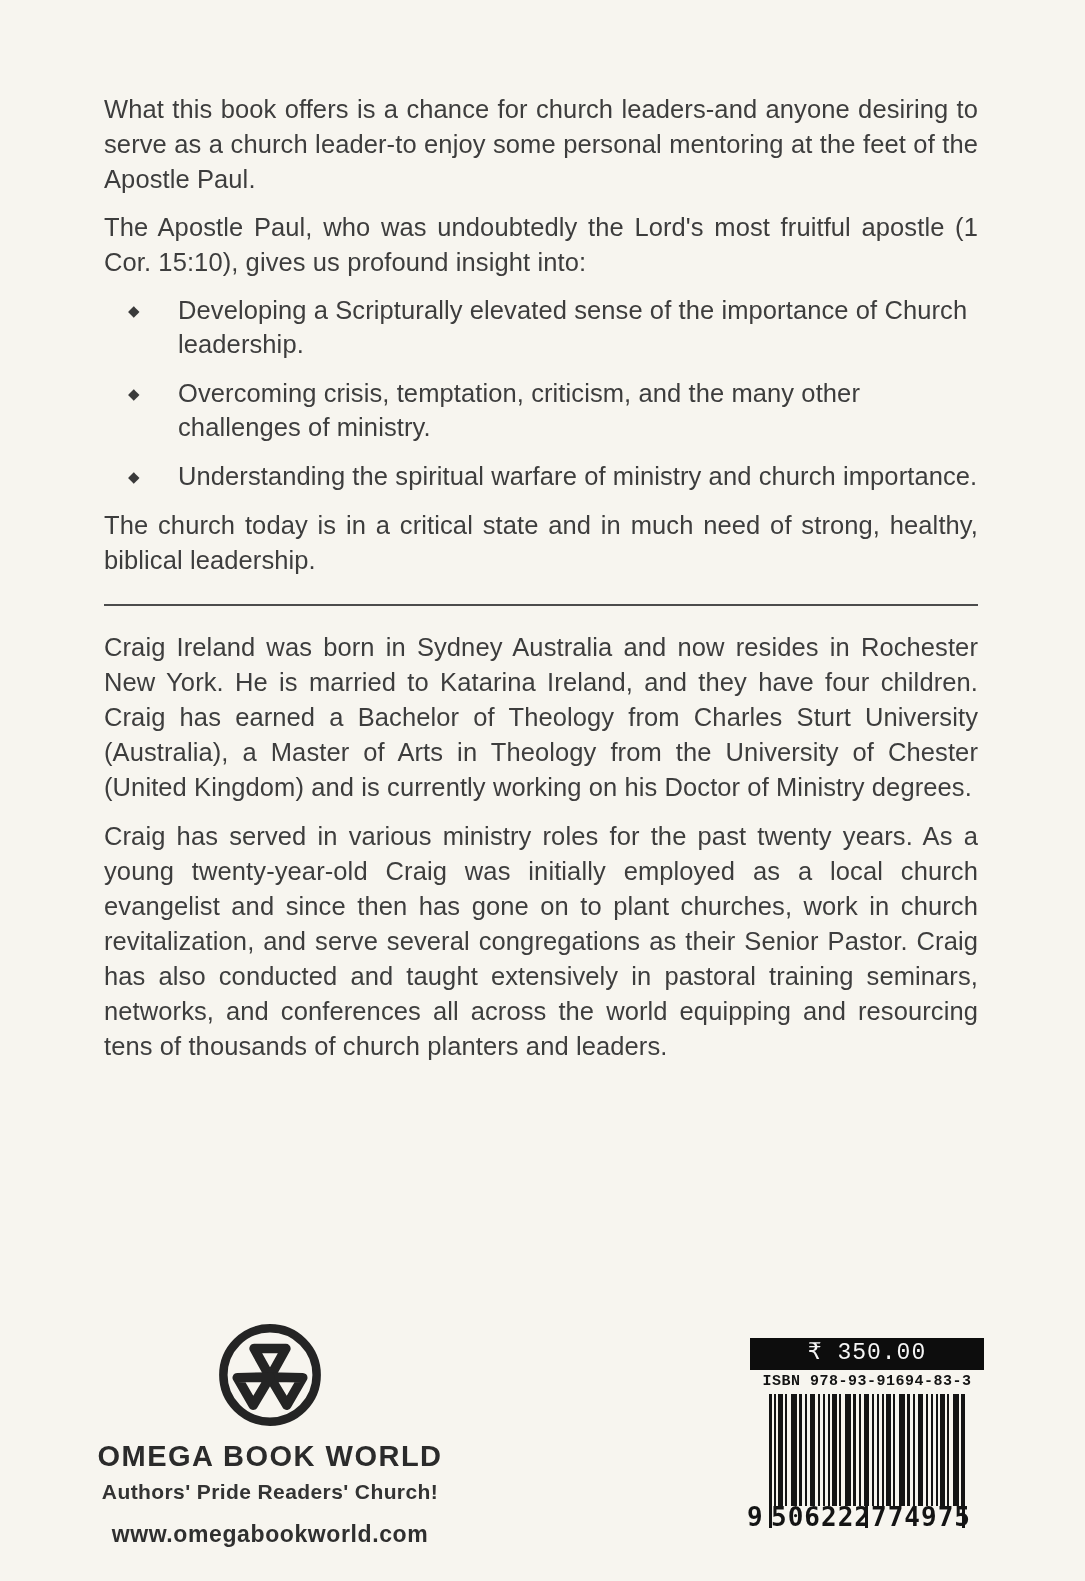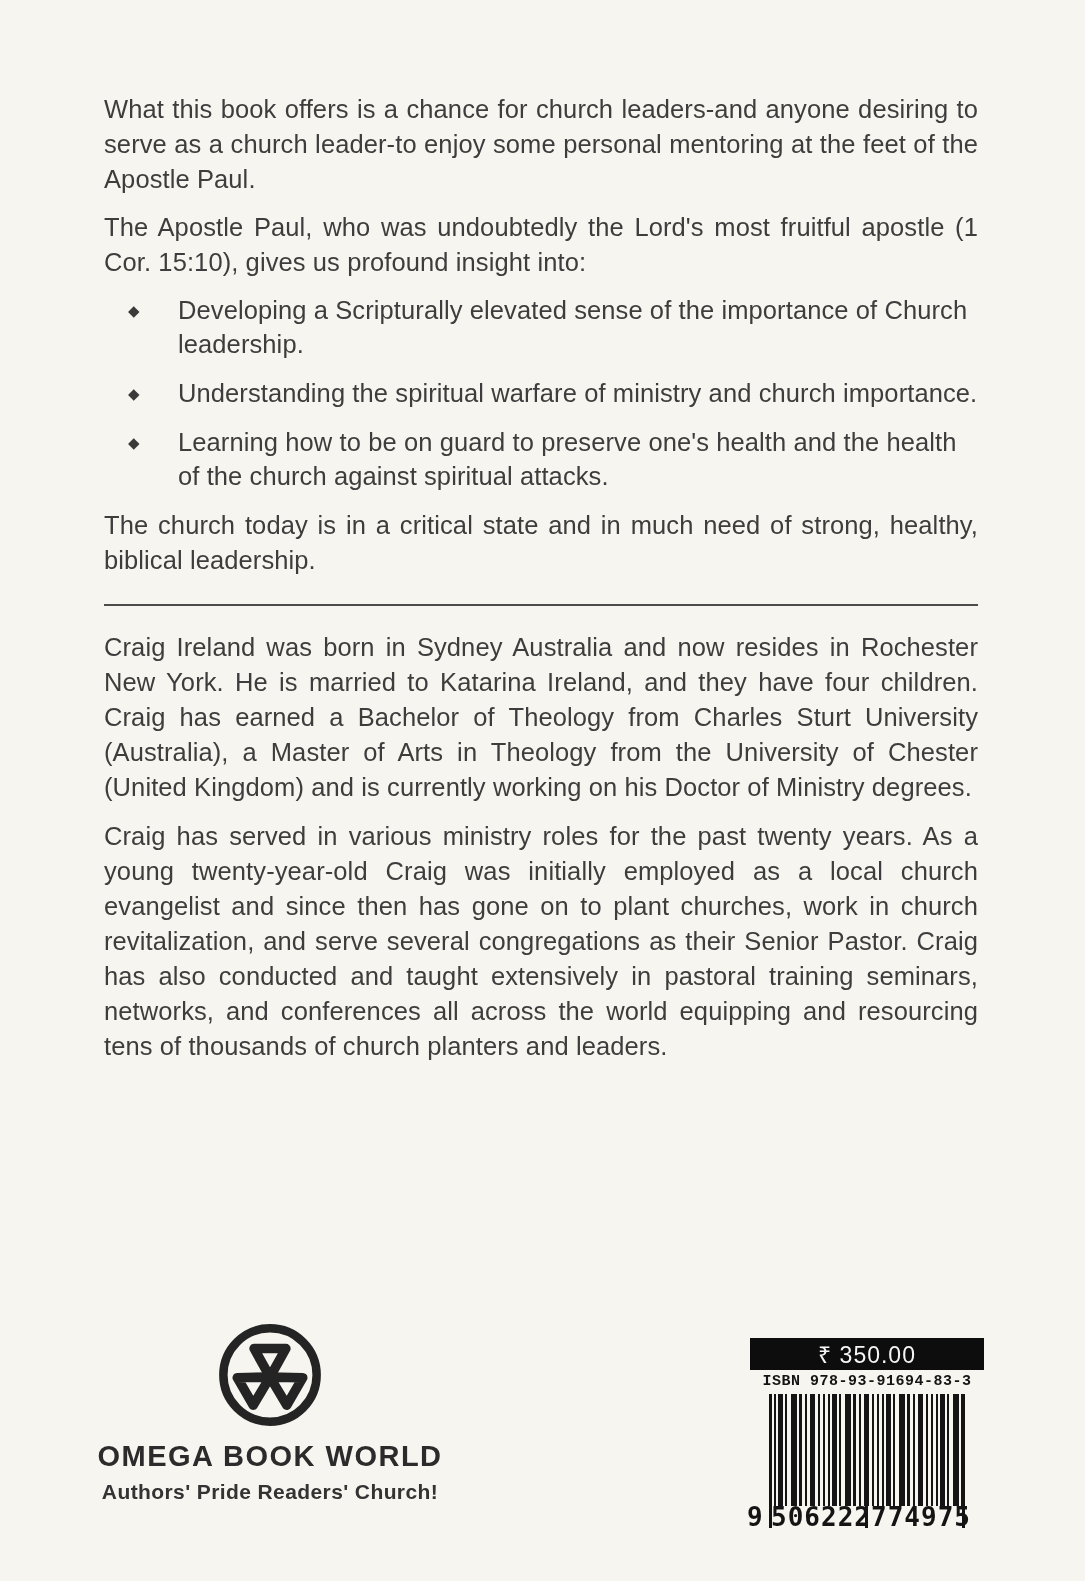--- a/index.html
+++ b/index.html
@@ -89,24 +89,24 @@
   .barcode{
     position:absolute;
     left:750px; top:1338px;
     width:234px;
   }
   .price-band{
     background:#0d0d0d;
     color:#f5f5f5;
     height:32px;
     display:flex;
-    align-items:center;
     justify-content:center;
     font-size:23px;
     letter-spacing:1px;
+    font-family:Liberation Mono, monospace;
   }
   .isbn-line{
     font-family:"Liberation Mono", monospace;
     font-weight:bold;
     font-size:15px;
     letter-spacing:.5px;
     text-align:center;
     color:#141414;
     margin-top:3px;
     white-space:nowrap;
@@ -164,25 +164,25 @@
     <p class="para">What this book offers is a chance for church leaders-and anyone desiring to serve as a church leader-to enjoy some personal mentoring at the feet of the Apostle Paul.</p>
     <p class="para">The Apostle Paul, who was undoubtedly the Lord's most fruitful apostle (1 Cor. 15:10), gives us profound insight into:</p>
 
     <ul class="bullets">
       <li>
         <span class="bullet-glyph"></span>
         <span>Developing a Scripturally elevated sense of the importance of Church leadership.</span>
       </li>
       <li>
         <span class="bullet-glyph"></span>
-        <span>Understanding the spiritual warfare of ministry and church importance.</span>
+        <span>Overcoming crisis, temptation, criticism, and the many other challenges of ministry.</span>
       </li>
       <li>
         <span class="bullet-glyph"></span>
-        <span>Learning how to be on guard to preserve one's health and the health of the church against spiritual attacks.</span>
+        <span>Understanding the spiritual warfare of ministry and church importance.</span>
       </li>
     </ul>
 
     <p class="para">The church today is in a critical state and in much need of strong, healthy, biblical leadership.</p>
 
     <hr class="divider">
 
     <div class="bio">
       <p class="para">Craig Ireland was born in Sydney Australia and now resides in Rochester New York. He is married to Katarina Ireland, and they have four children. Craig has earned a Bachelor of Theology from Charles Sturt University (Australia), a Master of Arts in Theology from the University of Chester (United Kingdom) and is currently working on his Doctor of Ministry degrees.</p>
       <p class="para">Craig has served in various ministry roles for the past twenty years. As a young twenty-year-old Craig was initially employed as a local church evangelist and since then has gone on to plant churches, work in church revitalization, and serve several congregations as their Senior Pastor. Craig has also conducted and taught extensively in pastoral training seminars, networks, and conferences all across the world equipping and resourcing tens of thousands of church planters and leaders.</p>
@@ -193,20 +193,21 @@
     <svg class="logo" width="106" height="106" viewBox="0 0 100 100">
       <circle cx="50" cy="50" r="44" fill="none" stroke="#242424" stroke-width="8"></circle>
       <g fill="none" stroke="#242424" stroke-width="9" stroke-linejoin="round">
         <path d="M 35 25 L 65 25 L 50 52 Z"></path>
         <path d="M 35 25 L 65 25 L 50 52 Z" transform="rotate(120 50 52)"></path>
         <path d="M 35 25 L 65 25 L 50 52 Z" transform="rotate(240 50 52)"></path>
       </g>
     </svg>
     <div class="pub-name">OMEGA BOOK WORLD</div>
     <div class="pub-tagline">Authors' Pride Readers' Church!</div>
+    <div class="pub-site">www.omegabookworld.com</div>
   </div>
 
   <div class="barcode">
     <div class="price-band">
       <span>₹ 350.00</span>
     </div>
     <div class="isbn-line">ISBN 978-93-91694-83-3</div>
     <div class="bars-wrap">
       <div class="bars"></div>
       <div class="guard left"></div>

